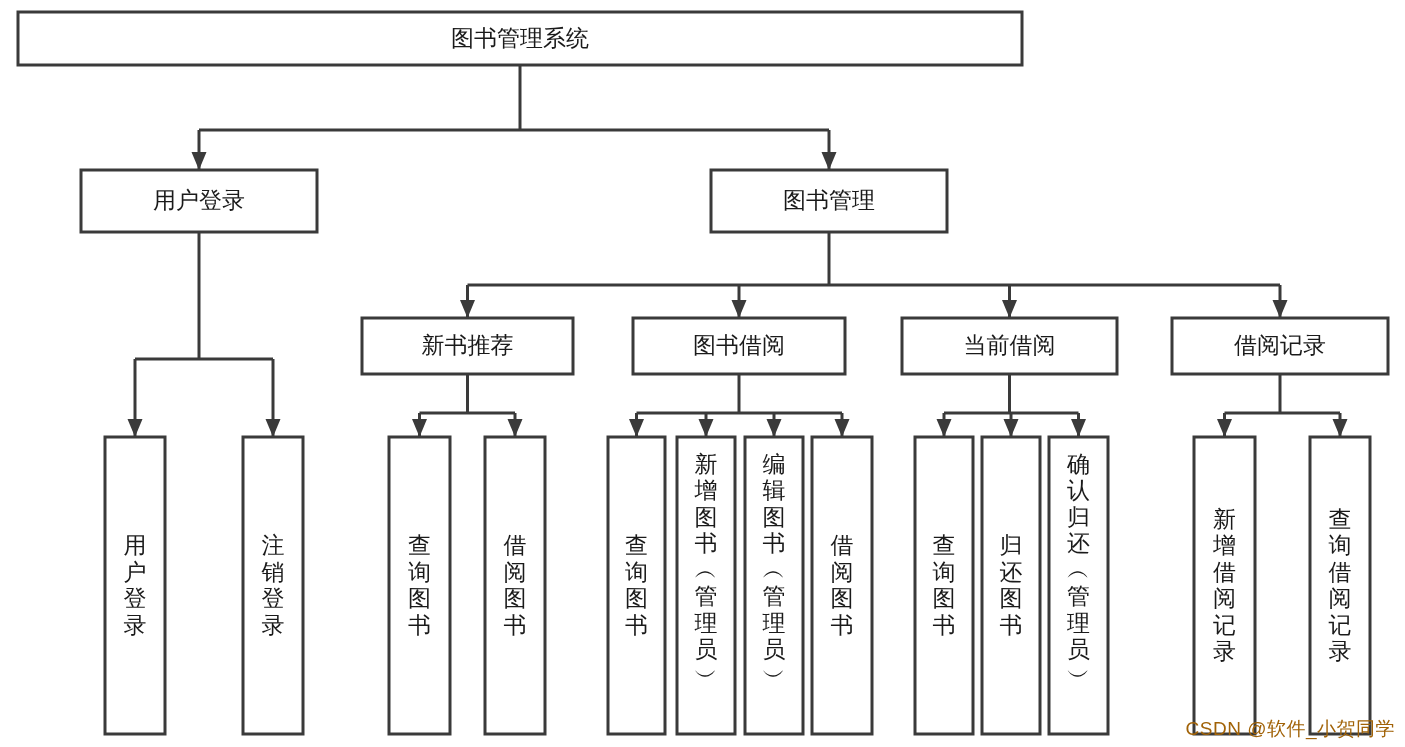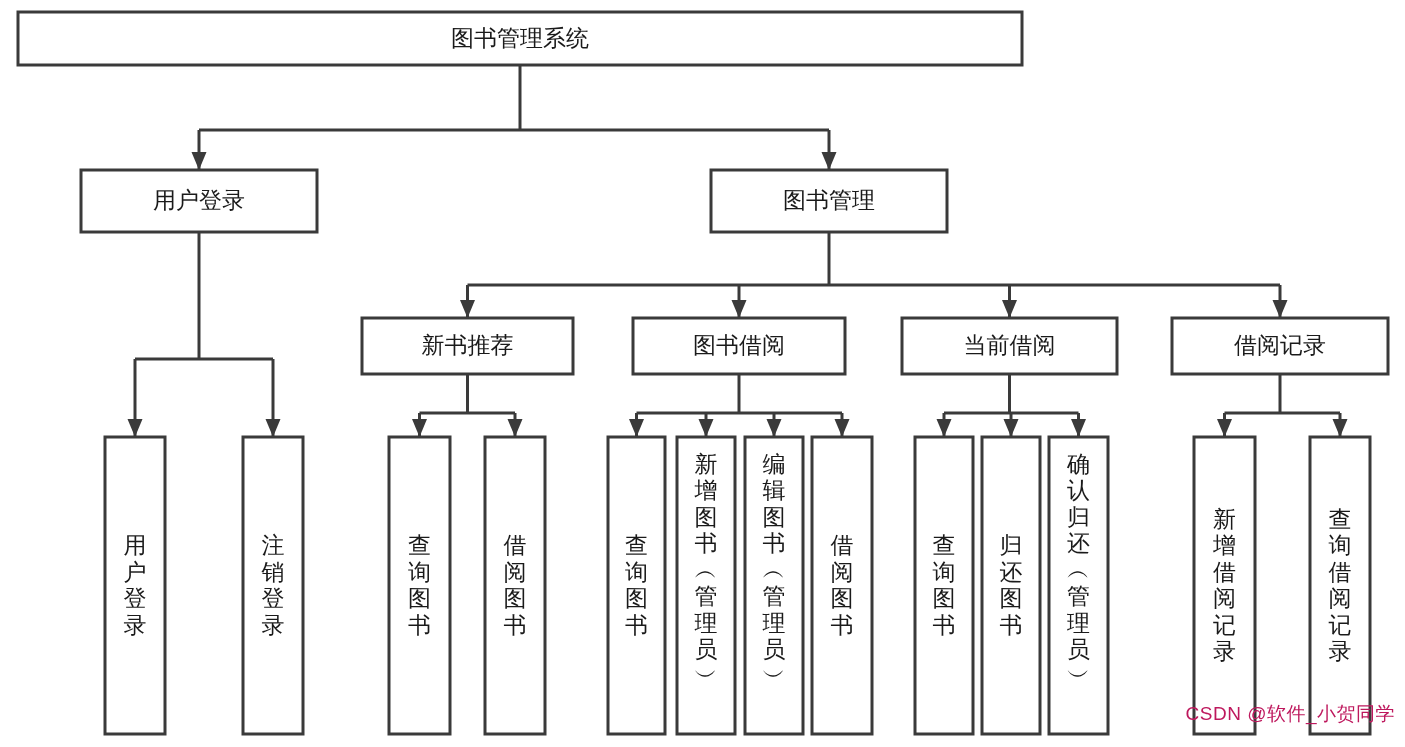--- a/index.html
+++ b/index.html
@@ -49,24 +49,24 @@
   }
   .node-label-vertical {
     fill: #1a1a1a;
     font-family: "Liberation Sans", "DejaVu Sans", sans-serif;
     font-size: 23px;
     text-anchor: middle;
   }
   .watermark {
     position: absolute;
     right: 10px;
-    bottom: 20px;
+    bottom: 5px;
     font-family: "Liberation Sans", "DejaVu Sans", sans-serif;
     font-size: 19px;
-    color: #be185d;
+    color: #a16207;
     white-space: nowrap;
     letter-spacing: 0.5px;
   }
 </style>
 </head>
 <body>
 
 <div id="diagram-root">
   <svg class="diagram-canvas" viewBox="0 0 1405 747" xmlns="http://www.w3.org/2000/svg">
     <g id="edge-layer">

